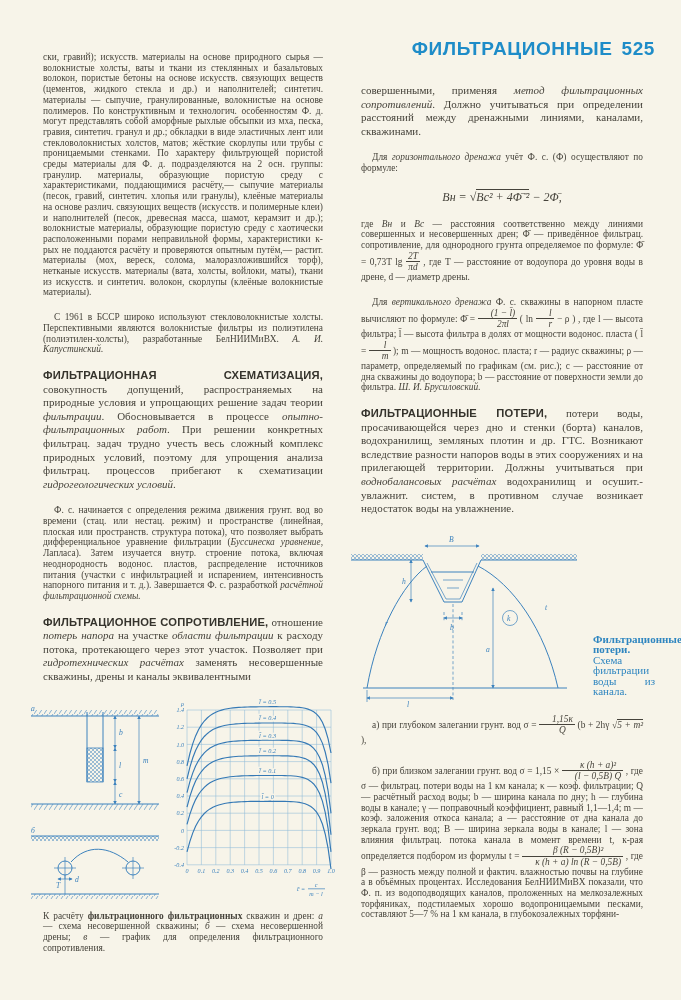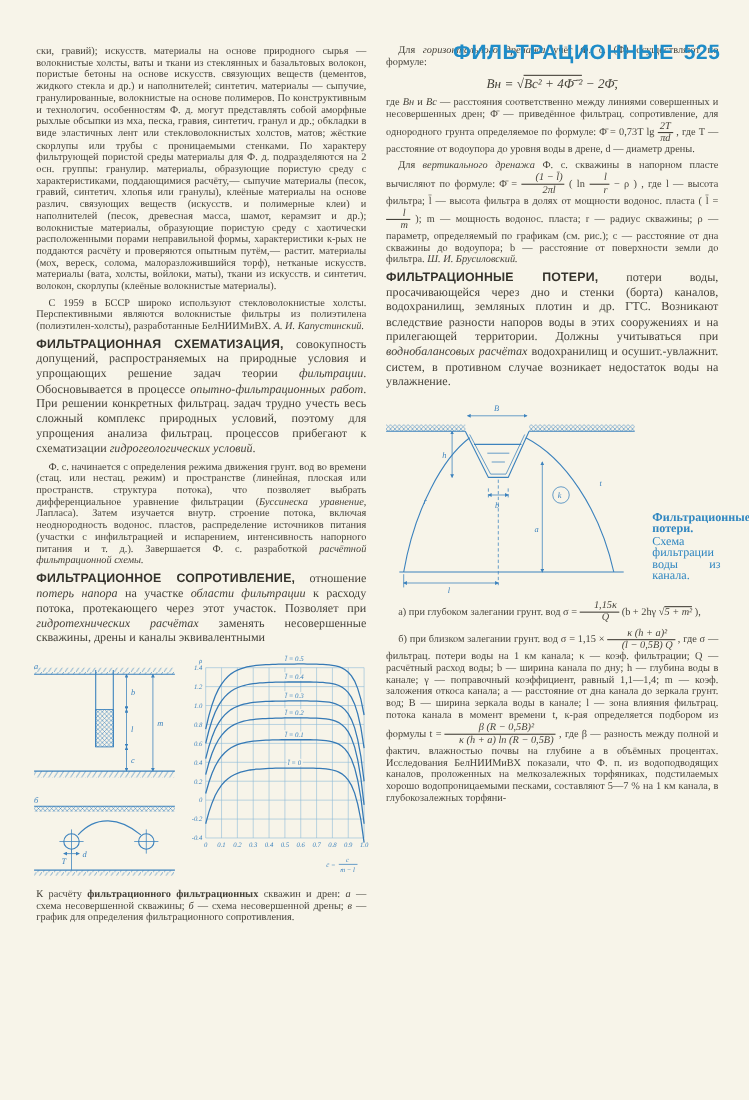--- a/index.html
+++ b/index.html
@@ -1,21 +1,21 @@
 <!DOCTYPE html>
 <html><head>
 <meta charset="utf-8">
 <style>
   html,body{margin:0;padding:0;background:#f7f4e9;}
   .page{position:relative;width:681px;height:1000px;background:#f7f4e9;overflow:hidden;
         font-family:"Liberation Serif",serif;color:#46433b;}
   .col{position:absolute;top:38px;}
   .col-left{left:29px;width:308px;}
   .col-right{left:347px;width:310px;}
-  p{margin:4px;}
+  p{margin:14px;}
   .sm{font-size:9.4px;line-height:10.7px;text-align:justify;}
   .lg{font-size:11px;line-height:13.6px;text-align:justify;}
   .ind{text-indent:11px;}
   .it,.i{font-style:italic;}
   .bd{font-weight:bold;}
   .headword{font-family:"Liberation Sans",sans-serif;font-weight:bold;font-size:11.2px;
             letter-spacing:.2px;color:#35332c;}
   .runhead{position:absolute;top:0;right:2px;font-family:"Liberation Sans",sans-serif;
            font-weight:bold;font-size:19px;letter-spacing:.6px;color:#1e8cc8;white-space:nowrap;}
   .runhead .num{margin-left:9px;}
@@ -43,21 +43,21 @@
   .flab{font-size:7.6px;}
   .dash{stroke-dasharray:3 2.2;}
 </style>
 </head>
 <body>
 
 <div class="page">
 
   <div class="col col-left">
     <p class="sm">ски, гравий); искусств. материалы на основе природного сырья — волокнистые холсты, ваты и ткани из стеклянных и базальтовых волокон, пористые бетоны на основе искусств. связующих веществ (цементов, жидкого стекла и др.) и наполнителей; синтетич. материалы — сыпучие, гранулированные, волокнистые на основе полимеров. По конструктивным и технологич. особенностям Ф. д. могут представлять собой аморфные рыхлые обсыпки из мха, песка, гравия, синтетич. гранул и др.; обкладки в виде эластичных лент или стекловолокнистых холстов, матов; жёсткие скорлупы или трубы с проницаемыми стенками. По характеру фильтрующей пористой среды материалы для Ф. д. подразделяются на 2 осн. группы: гранулир. материалы, образующие пористую среду с характеристиками, поддающимися расчёту,— сыпучие материалы (песок, гравий, синтетич. хлопья или гранулы), клеёные материалы на основе различ. связующих веществ (искусств. и полимерные клеи) и наполнителей (песок, древесная масса, шамот, керамзит и др.); волокнистые материалы, образующие пористую среду с хаотически расположенными порами неправильной формы, характеристики к-рых не поддаются расчёту и проверяются опытным путём,— растит. материалы (мох, вереск, солома, малоразложившийся торф), нетканые искусств. материалы (вата, холсты, войлоки, маты), ткани из искусств. и синтетич. волокон, скорлупы (клеёные волокнистые материалы).</p>
-    <p class="sm ind"><span>С 1959 в БССР широко используют стекловолокнистые холсты. Перспективными являются волокнистые фильтры из полиэтилена (полиэтилен-холсты), разработанные БелНИИМиВХ. </span><span class="it">А. И. Капустинский.</span></p>
+    <p class="sm ind"><span>С 1961 в БССР широко используют стекловолокнистые холсты. Перспективными являются волокнистые фильтры из полиэтилена (полиэтилен-холсты), разработанные БелНИИМиВХ. </span><span class="it">А. И. Капустинский.</span></p>
     <p class="lg" style="margin-top:2px"><span class="headword">ФИЛЬТРАЦИОННАЯ СХЕМАТИЗАЦИЯ,</span><span><span> совокупность допущений, распространяемых на природные условия и упрощающих решение задач теории </span><span class="it">фильтрации</span><span>. Обосновывается в процессе </span><span class="it">опытно-фильтрационных работ</span><span>. При решении конкретных фильтрац. задач трудно учесть весь сложный комплекс природных условий, поэтому для упрощения анализа фильтрац. процессов прибегают к схематизации </span><span class="it">гидрогеологических условий</span><span>.</span></span></p>
     <p class="sm ind" style="margin-top:1px"><span>Ф. с. начинается с определения режима движения грунт. вод во времени (стац. или нестац. режим) и пространстве (линейная, плоская или пространств. структура потока), что позволяет выбрать дифференциальное уравнение фильтрации (</span><span class="it">Буссинеска уравнение</span><span>, Лапласа). Затем изучается внутр. строение потока, включая неоднородность водонос. пластов, распределение источников питания (участки с инфильтрацией и испарением, интенсивность напорного питания и т. д.). Завершается Ф. с. разработкой </span><span class="it">расчётной фильтрационной схемы.</span></p>
     <p class="lg" style="margin-top:2px"><span class="headword">ФИЛЬТРАЦИОННОЕ  СОПРОТИВЛЕНИЕ,</span><span><span> отношение </span><span class="it">потерь напора</span><span> на участке </span><span class="it">области фильтрации</span><span> к расходу потока, протекающего через этот участок. Позволяет при </span><span class="it">гидротехнических расчётах</span><span> заменять несовершенные скважины, дрены и каналы эквивалентными</span></span></p>
 
     <div class="fig-left">
 
       <svg class="figsvg" style="left:0;top:4px" width="132" height="118" viewBox="0 0 132 118">
         <defs>
           <pattern id="h1" width="5" height="6" patternUnits="userSpaceOnUse">
             <path d="M0,6 L4,0" stroke="#3c82bd" stroke-width="0.6"></path>
@@ -168,20 +168,21 @@
           <text x="151" y="197.79999999999995" text-anchor="middle" class="tick" font-size="6.6">m − l</text>
         </svg>
     </div>
 
     <p class="sm cap"><span>К расчёту </span><span class="bd">фильтрационного фильтрационных</span><span> скважин и дрен: </span><span class="it">а</span><span> — схема несовершенной скважины; </span><span class="it">б</span><span> — схема несовершенной дрены; </span><span class="it">в</span><span> — график для определения фильтрационного сопротивления.</span></p>
   </div>
 
   <div class="col col-right">
     <div class="runhead"><span>ФИЛЬТРАЦИОННЫЕ</span><span class="num">525</span></div>
 
+    <p class="lg body-start"><span>совершенными, применяя </span><span class="it">метод фильтрационных сопротивлений</span><span>. Должно учитываться при определении расстояний между дренажными линиями, каналами, скважинами.</span></p>
     <p class="sm ind" style="margin-top:3px"><span>Для </span><span class="it">горизонтального дренажа</span><span> учёт Ф. с. (Ф) осуществляют по формуле:</span></p>
     <p class="disp"><span class="it">Bн = </span><span><span class="sqsym">√</span><span class="rd">Bс² + 4Φ̄⁻²</span></span><span class="it"> − 2Φ̄,</span></p>
     <p class="sm"><span>где </span><span class="it">Bн</span><span> и </span><span class="it">Bс</span><span> — расстояния соответственно между линиями совершенных и несовершенных дрен; Φ̄ — приведённое фильтрац. сопротивление, для однородного грунта определяемое по формуле: Φ̄ = 0,73T lg </span><span class="frac"><span class="fn">2T</span><span class="fd">πd</span></span><span> , где T — расстояние от водоупора до уровня воды в дрене, d — диаметр дрены.</span></p>
     <p class="sm ind" style="margin-top:2px"><span>Для </span><span class="it">вертикального дренажа</span><span> Ф. с. скважины в напорном пласте вычисляют по формуле: Φ̄ = </span><span class="frac"><span class="fn">(1 − l̄)</span><span class="fd">2πl</span></span><span> ( ln </span><span class="frac"><span class="fn">l</span><span class="fd">r</span></span><span> − ρ ) , где l — высота фильтра; l̄ — высота фильтра в долях от мощности водонос. пласта ( l̄ = </span><span class="frac"><span class="fn">l</span><span class="fd">m</span></span><span> ); m — мощность водонос. пласта; r — радиус скважины; ρ — параметр, определяемый по графикам (см. рис.); c — расстояние от дна скважины до водоупора; b — расстояние от поверхности земли до фильтра. </span><span class="it">Ш. И. Брусиловский.</span></p>
     <p class="lg" style="margin-top:2px"><span class="headword">ФИЛЬТРАЦИОННЫЕ ПОТЕРИ,</span><span><span> потери воды, просачивающейся через дно и стенки (борта) каналов, водохранилищ, земляных плотин и др. ГТС. Возникают вследствие разности напоров воды в этих сооружениях и на прилегающей территории. Должны учитываться при </span><span class="it">воднобалансовых расчётах</span><span> водохранилищ и осушит.-увлажнит. систем, в противном случае возникает недостаток воды на увлажнение.</span></span></p>
 
     <div class="fig-right">
       <svg class="figsvg" style="left:0;top:0" width="238" height="178" viewBox="0 0 238 178">
         <rect x="4" y="24" width="72" height="6" fill="url(#xh)"></rect>
         <rect x="134" y="24" width="96" height="6" fill="url(#xh)"></rect>

